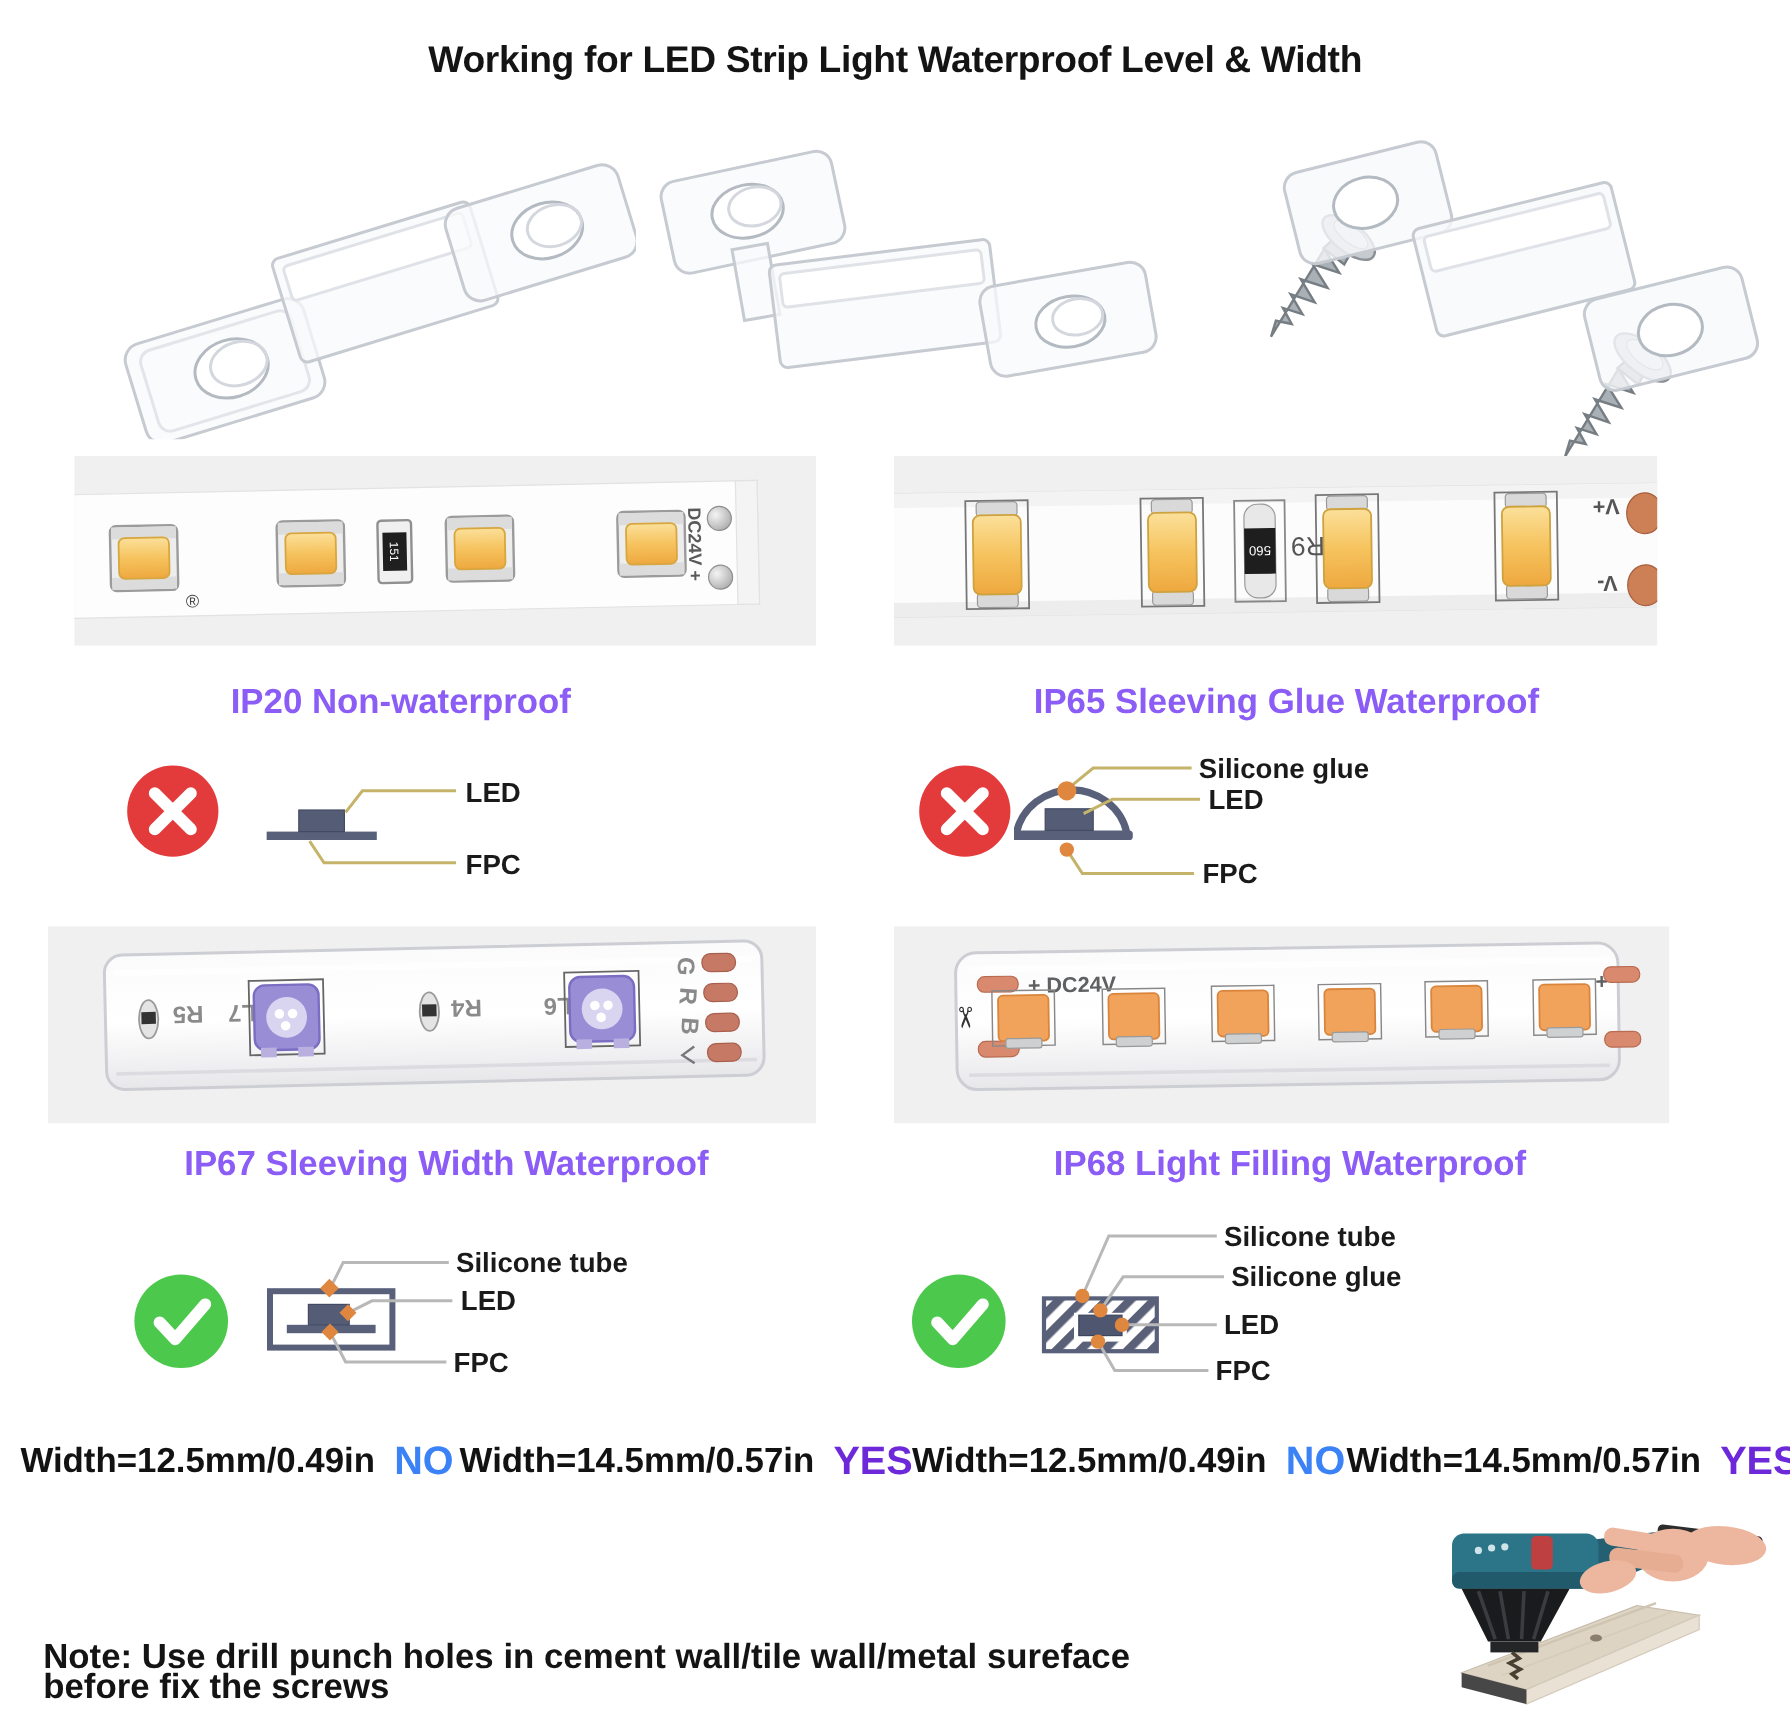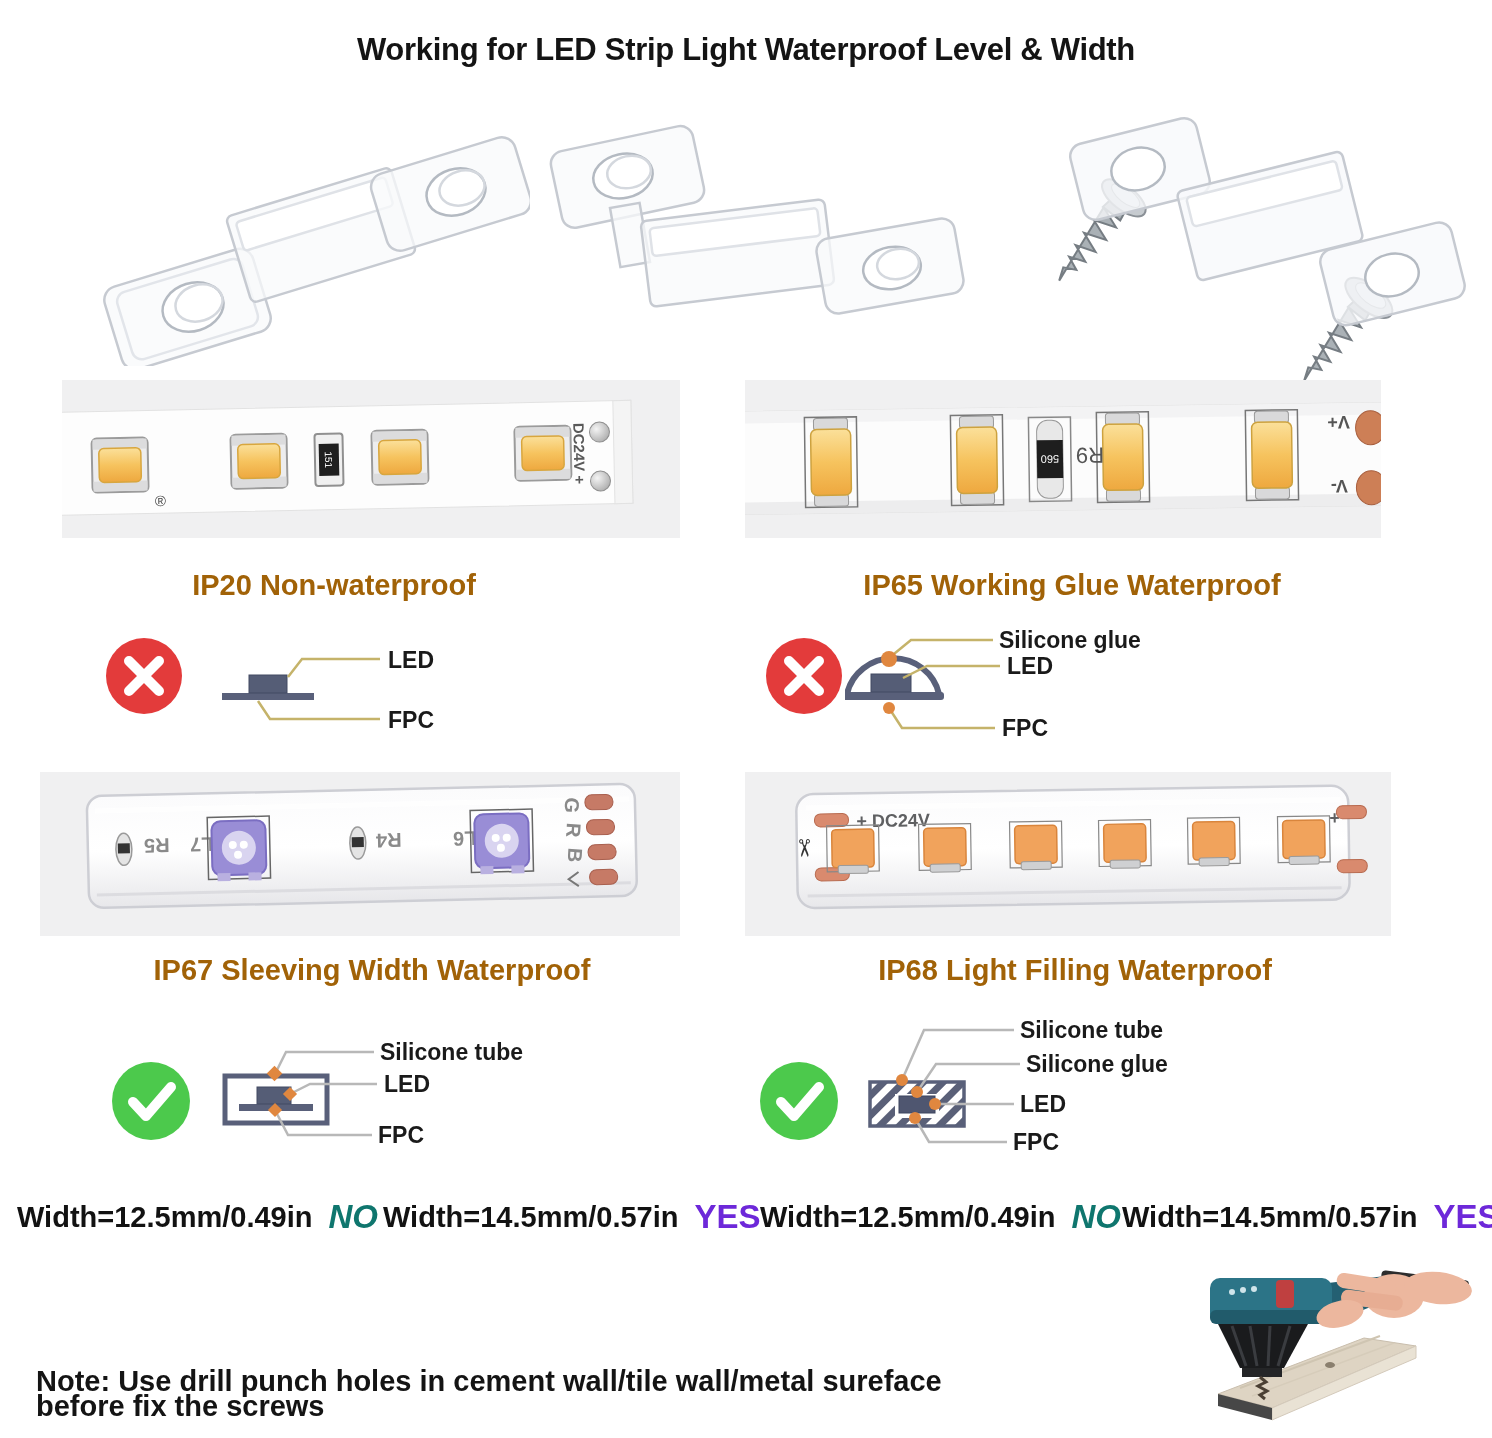--- a/index.html
+++ b/index.html
@@ -5,28 +5,28 @@
   * { margin:0; padding:0; box-sizing:border-box; }
   html,body { background:#fff; }
   body { font-family:"Liberation Sans", sans-serif; }
   .canvas { position:relative; width:1492px; height:1438px; background:#fff; overflow:hidden;padding-left:28px; }
   .abs { position:absolute; }
   .title { position:absolute; top:32px; left:0; width:100%; text-align:center;
            font-size:31px; font-weight:bold; color:#141414; letter-spacing:-0.3px; }
   .panel { position:absolute; background:#f0f0f1; }
   .panel svg { display:block; }
   .heading { position:absolute; transform:translateX(-50%); white-space:nowrap;
-             font-size:29px; font-weight:bold; color:#a16207; }
+             font-size:29px; font-weight:bold; color:#8b5cf6; }
   .h1 { left:334px; top:569px; }
   .h2 { left:1072px; top:569px; }
   .h3 { left:372px; top:954px; }
   .h4 { left:1075px; top:954px; }
   .wg { position:absolute; top:1198px; white-space:nowrap; font-size:29px; font-weight:bold; color:#121212; }
   .wg .v { font-size:33px; margin-left:16px; vertical-align:-1px; }
-  .v.no  { color:#0f766e;font-style:italic; }
+  .v.no  { color:#3b82f6; }
   .v.yes { color:#6d28d9; }
   .note-line { position:absolute; left:36px; font-size:29px; font-weight:bold; color:#141414; white-space:nowrap; }
   .nl1 { top:1334px;margin-top:31px; } .nl2 { top:1390px; }
   svg text { font-family:"Liberation Sans", sans-serif; }
   .dlabel { font-size:23px; font-weight:bold; fill:#1a1a1a; }
   .chipmark { font-size:20px; font-weight:bold; fill:#8a8a8a; }
 </style>
 </head>
 <body>
 
@@ -167,21 +167,21 @@
         <text transform="rotate(180 345 76)" x="345" y="84" text-anchor="middle" font-size="22" fill="#555">R9</text>
         <text transform="rotate(180 594 48)" x="594" y="56" text-anchor="middle" font-size="18" font-weight="bold" fill="#555">V+</text>
         <text transform="rotate(180 594 112)" x="594" y="120" text-anchor="middle" font-size="18" font-weight="bold" fill="#555">V-</text>
         <ellipse cx="626" cy="52" rx="15" ry="17" fill="#cd7f56" stroke="#a85f3e"></ellipse>
         <ellipse cx="626" cy="112" rx="15" ry="17" fill="#cd7f56" stroke="#a85f3e"></ellipse>
       </g>
     </svg>
   </div>
 
   <div class="heading h1">IP20 Non-waterproof</div>
-  <div class="heading h2">IP65 Working Glue Waterproof</div>
+  <div class="heading h2">IP65 Sleeving Glue Waterproof</div>
 
   <svg class="abs" style="left:104px;top:636px" width="80" height="80" viewBox="0 0 80 80">
     <circle cx="40" cy="40" r="38" fill="#e33b3b"></circle>
     <path d="M25,25 L55,55 M55,25 L25,55" stroke="#fff" stroke-width="10" stroke-linecap="round"></path>
   </svg>
   <svg class="abs" style="left:764px;top:636px" width="80" height="80" viewBox="0 0 80 80">
     <circle cx="40" cy="40" r="38" fill="#e33b3b"></circle>
     <path d="M25,25 L55,55 M55,25 L25,55" stroke="#fff" stroke-width="10" stroke-linecap="round"></path>
   </svg>
 

